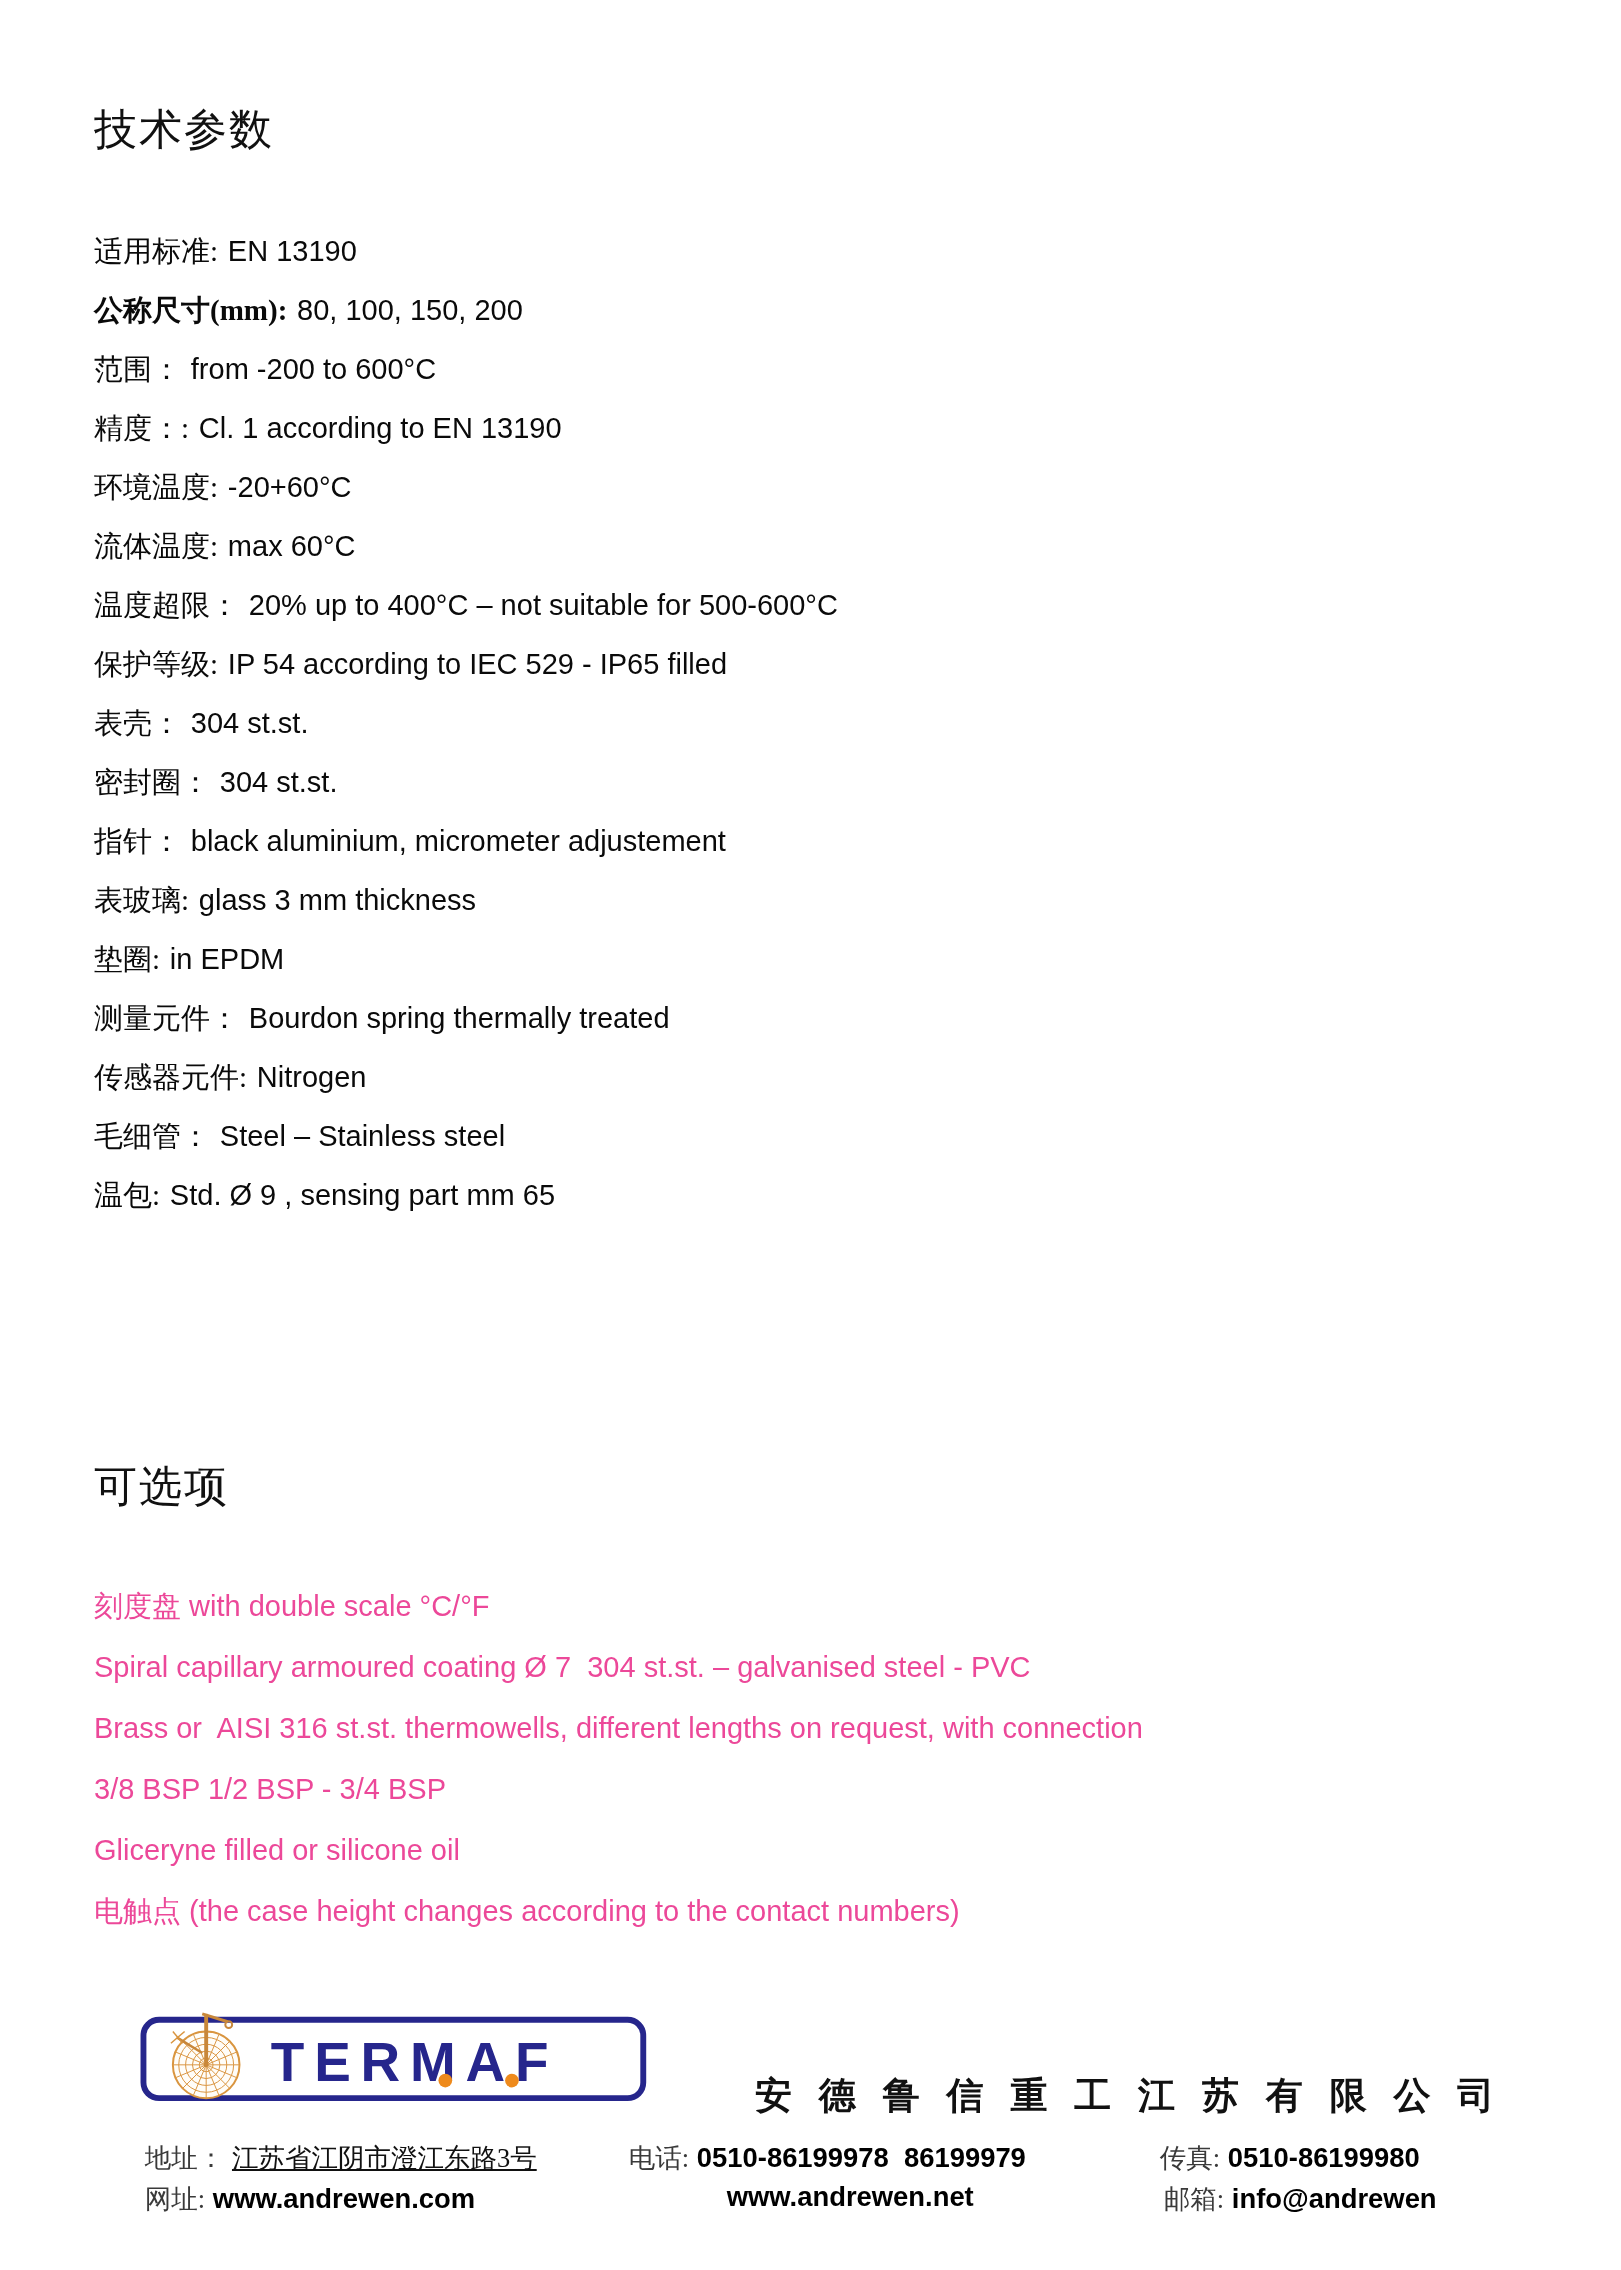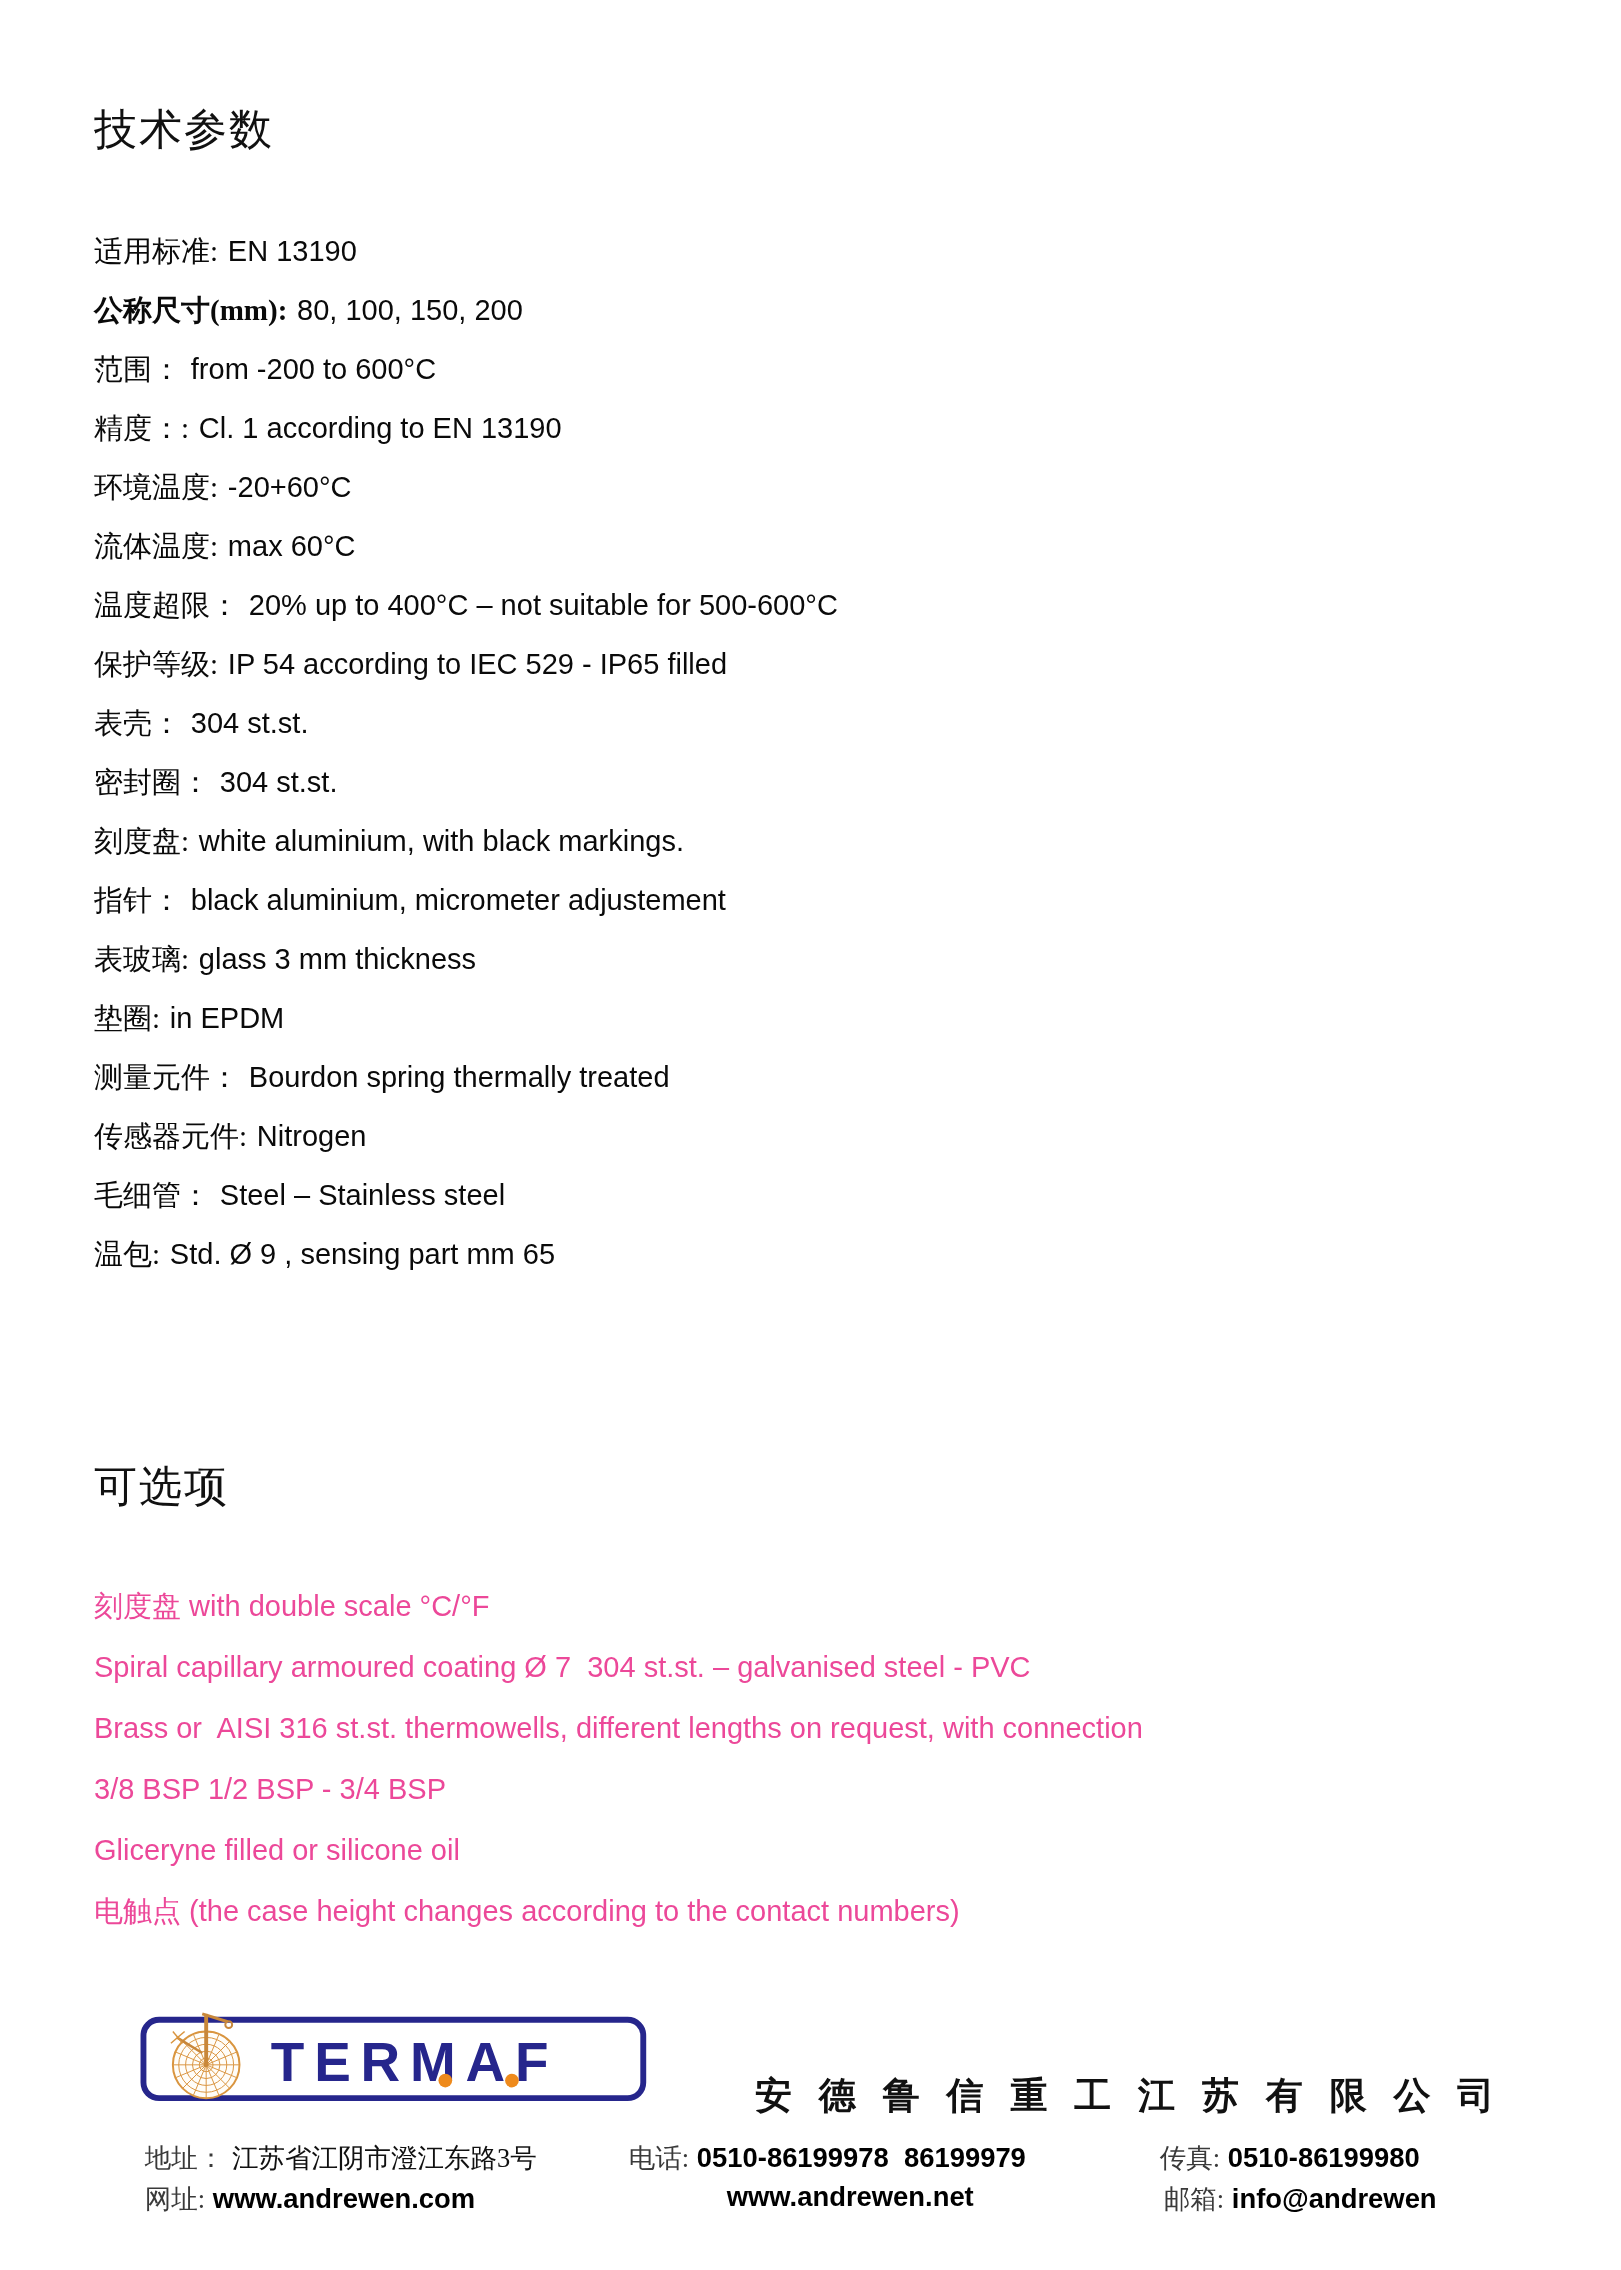--- a/index.html
+++ b/index.html
@@ -24,21 +24,21 @@
   .opt-row{min-height:61px;line-height:61px;font-size:29px;white-space:pre-wrap;color:#ec4899;}
   .footer{position:absolute;left:0;top:2000px;width:1621px;height:271px;}
   .logo-wrap{position:absolute;left:116px;top:7.8px;width:541px;height:98px;}
   .company-name{
     position:absolute;left:755px;top:71px;font-size:37px;font-weight:700;
     font-family:"Liberation Serif",serif;letter-spacing:8.8px;color:#111;white-space:pre;
   }
   .c-item{position:absolute;white-space:pre;}
   .c-lbl{font-family:"Liberation Serif",serif;font-size:26.5px;color:#3a3a3a;margin-right:7.8px;}
   .c-val{font-size:27.4px;font-weight:700;color:#000;}
-  .c-val.plain{font-weight:400;font-family:"Liberation Serif",serif;font-size:26.5px;color:#111;}
+  .c-val.plain{font-weight:400;font-family:"Liberation Serif",serif;font-size:26.5px;color:#111;text-decoration:underline;}
   .row1{top:122px;}
   .row2{top:163px;}
   .cx-addr{left:118px;}
   .cx-tel{left:602px;}
   .cx-fax{left:1133px;}
   .cx-web{left:118px;}
   .cx-web2{left:700px;}
   .cx-mail{left:1137px;}
 </style>
 </head>
@@ -52,21 +52,20 @@
     <div class="spec-row"><span class="lbl">适用标准:</span><span class="val">EN 13190</span></div>
     <div class="spec-row"><span class="lbl b">公称尺寸(mm):</span><span class="val">80, 100, 150, 200</span></div>
     <div class="spec-row"><span class="lbl">范围：</span><span class="val">from -200 to 600°C</span></div>
     <div class="spec-row"><span class="lbl">精度：:</span><span class="val">Cl. 1 according to EN 13190</span></div>
     <div class="spec-row"><span class="lbl">环境温度:</span><span class="val">-20+60°C</span></div>
     <div class="spec-row"><span class="lbl">流体温度:</span><span class="val">max 60°C</span></div>
     <div class="spec-row"><span class="lbl">温度超限：</span><span class="val">20% up to 400°C – not suitable for 500-600°C</span></div>
     <div class="spec-row"><span class="lbl">保护等级:</span><span class="val">IP 54 according to IEC 529 - IP65 filled</span></div>
     <div class="spec-row"><span class="lbl">表壳：</span><span class="val">304 st.st.</span></div>
     <div class="spec-row"><span class="lbl">密封圈：</span><span class="val">304 st.st.</span></div>
-    <div class="spec-row"><span class="lbl">刻度盘:</span><span class="val">white aluminium, with black markings.</span></div>
     <div class="spec-row"><span class="lbl">指针：</span><span class="val">black aluminium, micrometer adjustement</span></div>
     <div class="spec-row"><span class="lbl">表玻璃:</span><span class="val">glass 3 mm thickness</span></div>
     <div class="spec-row"><span class="lbl">垫圈:</span><span class="val">in EPDM</span></div>
     <div class="spec-row"><span class="lbl">测量元件：</span><span class="val">Bourdon spring thermally treated</span></div>
     <div class="spec-row"><span class="lbl">传感器元件:</span><span class="val">Nitrogen</span></div>
     <div class="spec-row"><span class="lbl">毛细管：</span><span class="val">Steel – Stainless steel</span></div>
     <div class="spec-row"><span class="lbl">温包:</span><span class="val">Std. Ø 9 , sensing part mm 65</span></div>
   </div>
 
   <h2 class="doc-title" id="title-options">可选项</h2>

